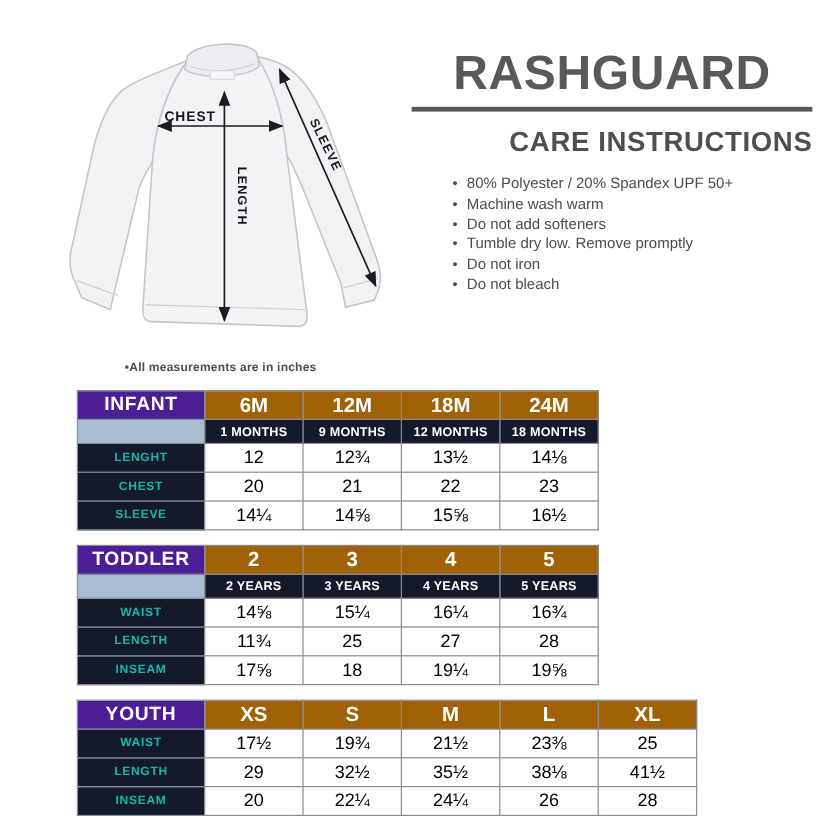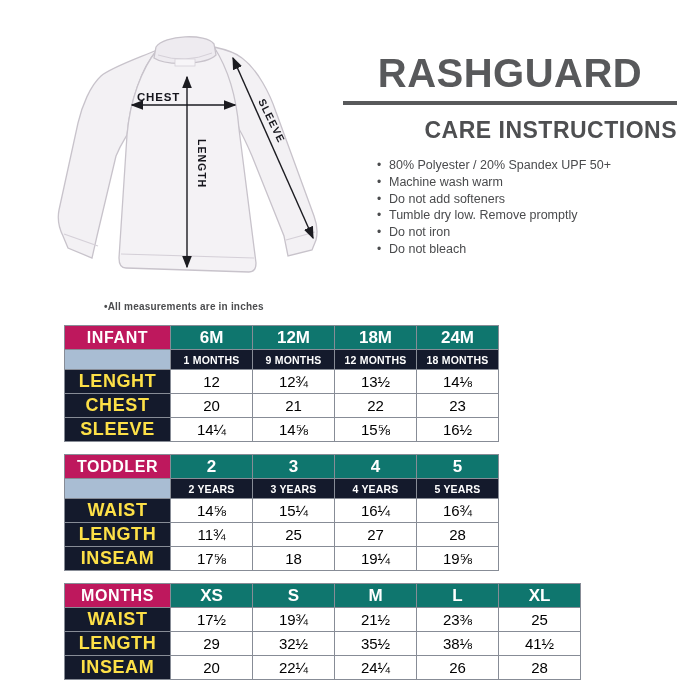--- a/index.html
+++ b/index.html
@@ -4,21 +4,21 @@
 <style>
   html,body{margin:0;padding:0;}
   body{
     width:700px;height:700px;position:relative;background:#ffffff;
     font-family:"Liberation Sans",sans-serif;overflow:hidden;
   }
   
   .shirt-svg{position:absolute;left:18px;top:8px;}
 
   
-  .right-col{position:absolute;left:343px;top:42px;width:334px;margin-top:12px;}
+  .right-col{position:absolute;left:343px;top:42px;width:334px;}
   .title-line{
     color:#58595b;font-weight:bold;font-size:40px;line-height:39px;
     text-align:center;letter-spacing:0.5px;white-space:nowrap;
   }
   .divider{height:4px;background:#58595b;margin-top:8px;}
   .care-heading{
     margin-top:12px;text-align:right;font-size:23px;font-weight:bold;
     color:#4e4f51;letter-spacing:0.5px;white-space:nowrap;
   }
   .care-list{margin-top:13px;padding-left:34px;}
@@ -34,27 +34,27 @@
     color:#4c4d4f;letter-spacing:0.2px;
   }
 
   
   .tables{position:absolute;left:64px;top:325px;}
   table.size-table{border-collapse:collapse;table-layout:fixed;margin:0 0 12px 0;}
   table.size-table th,table.size-table td{
     border:1px solid #878c96;padding:0;text-align:center;vertical-align:middle;
   }
   .group-cell{
-    background:#be185d;color:#ffffff;font-weight:bold;font-size:16px;
+    background:#4c1d95;color:#ffffff;font-weight:bold;font-size:16px;
     letter-spacing:0.6px;height:23px;
   }
   .group-spacer{background:#a9bdd3;height:19px;}
-  .col-head{background:#0f766e;color:#ffffff;font-size:17px;font-weight:bold;height:23px;}
+  .col-head{background:#a16207;color:#ffffff;font-size:17px;font-weight:bold;height:23px;}
   .sub-head{background:#141a2c;color:#ffffff;font-size:10.5px;font-weight:bold;height:19px;letter-spacing:0.2px;}
-  .row-head{background:#141a2c;color:#fde047;font-size:18px;font-weight:bold;height:23px;letter-spacing:0.6px;}
+  .row-head{background:#141a2c;color:#14b8a6;font-size:10px;font-weight:bold;height:23px;letter-spacing:0.6px;}
   .data-cell{background:#ffffff;color:#000000;font-size:15px;height:23px;}
 </style>
 </head>
 <body>
 
 <svg class="shirt-svg" width="320" height="290" viewBox="0 0 320 290">
   <defs>
     <marker id="ah-end" markerWidth="9" markerHeight="7" refX="8" refY="3.5" orient="auto">
       <path d="M0,0 L9,3.5 L0,7 Z" fill="#1b1b20"></path>
     </marker>
@@ -216,21 +216,21 @@
       <colgroup>
         <col style="width: 106px;">
         <col style="width: 82px;">
         <col style="width: 82px;">
         <col style="width: 82px;">
         <col style="width: 82px;">
         <col style="width: 82px;">
       </colgroup>
       <tbody>
         <tr>
-          <th class="group-cell">MONTHS</th>
+          <th class="group-cell">YOUTH</th>
           <th class="col-head">XS</th>
           <th class="col-head">S</th>
           <th class="col-head">M</th>
           <th class="col-head">L</th>
           <th class="col-head">XL</th>
         </tr>
         <tr>
           <th class="row-head">WAIST</th>
           <td class="data-cell">17½</td>
           <td class="data-cell">19¾</td>

